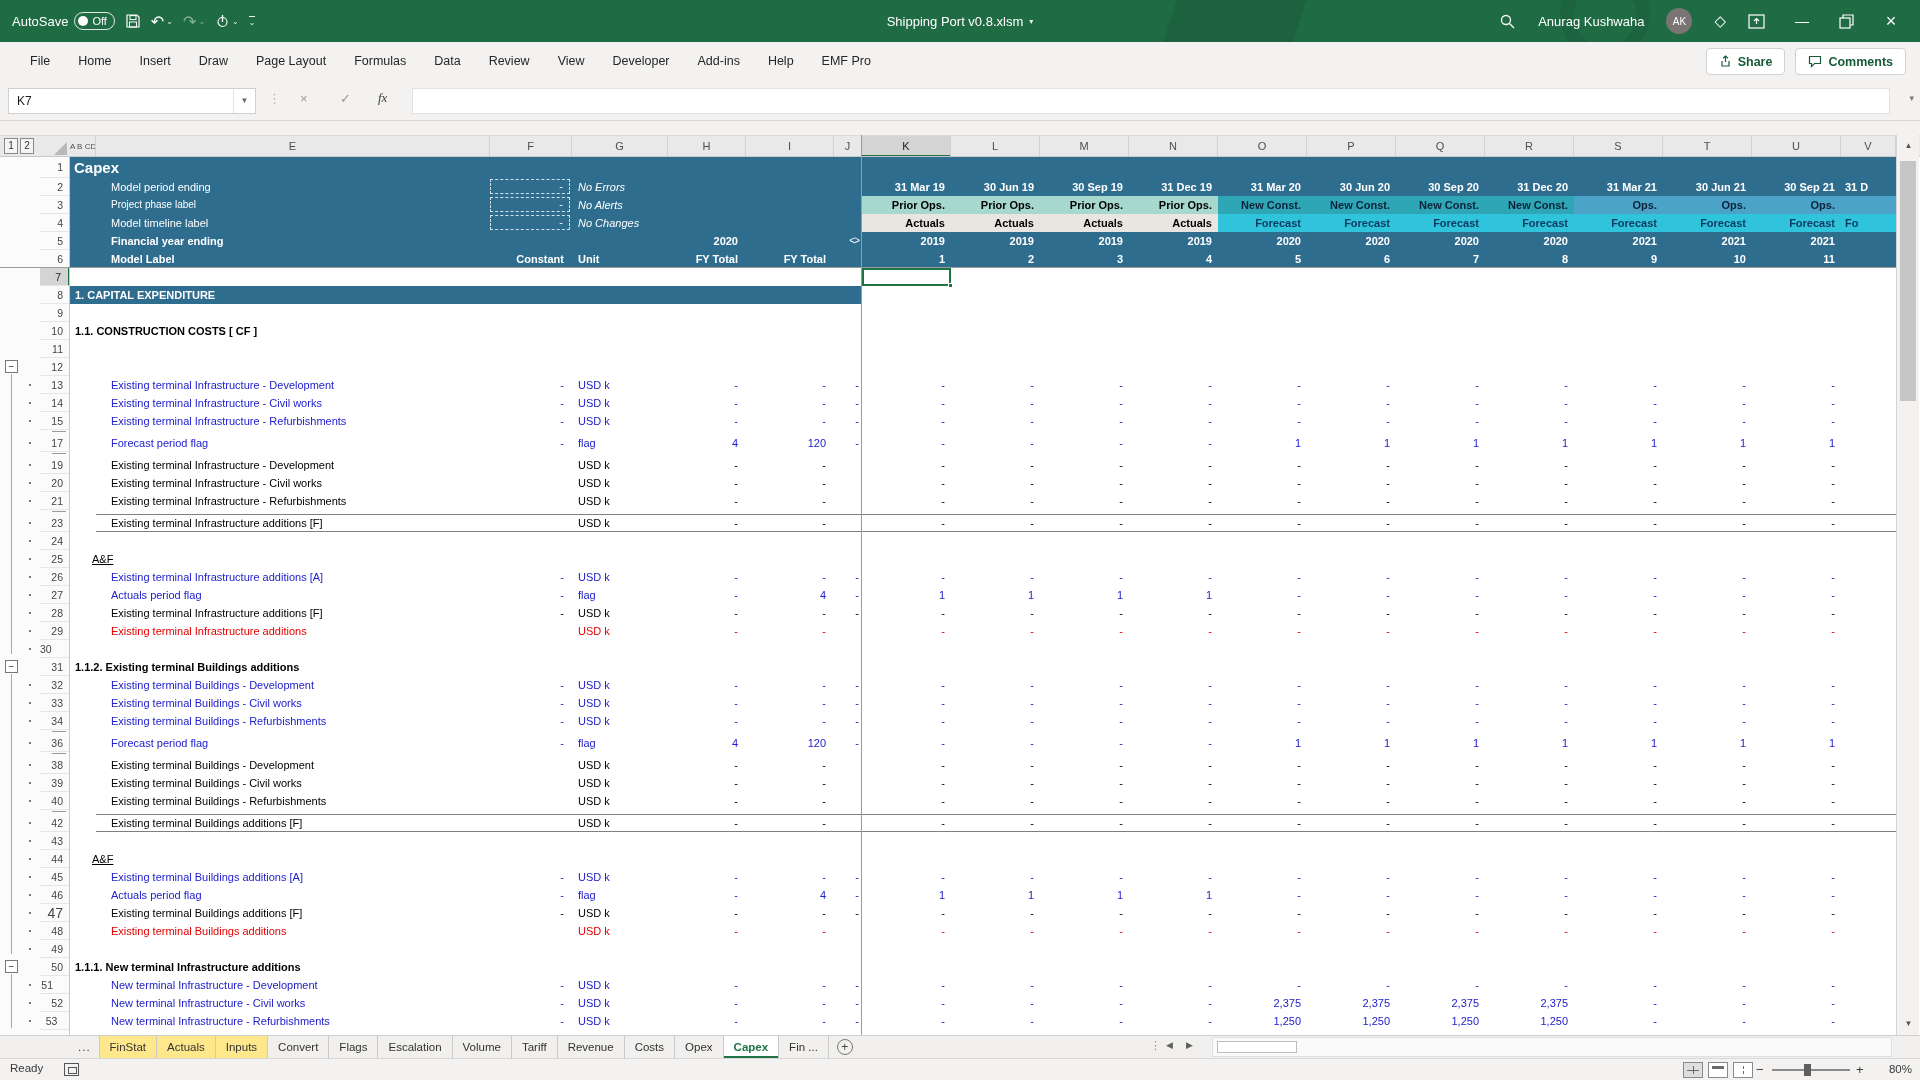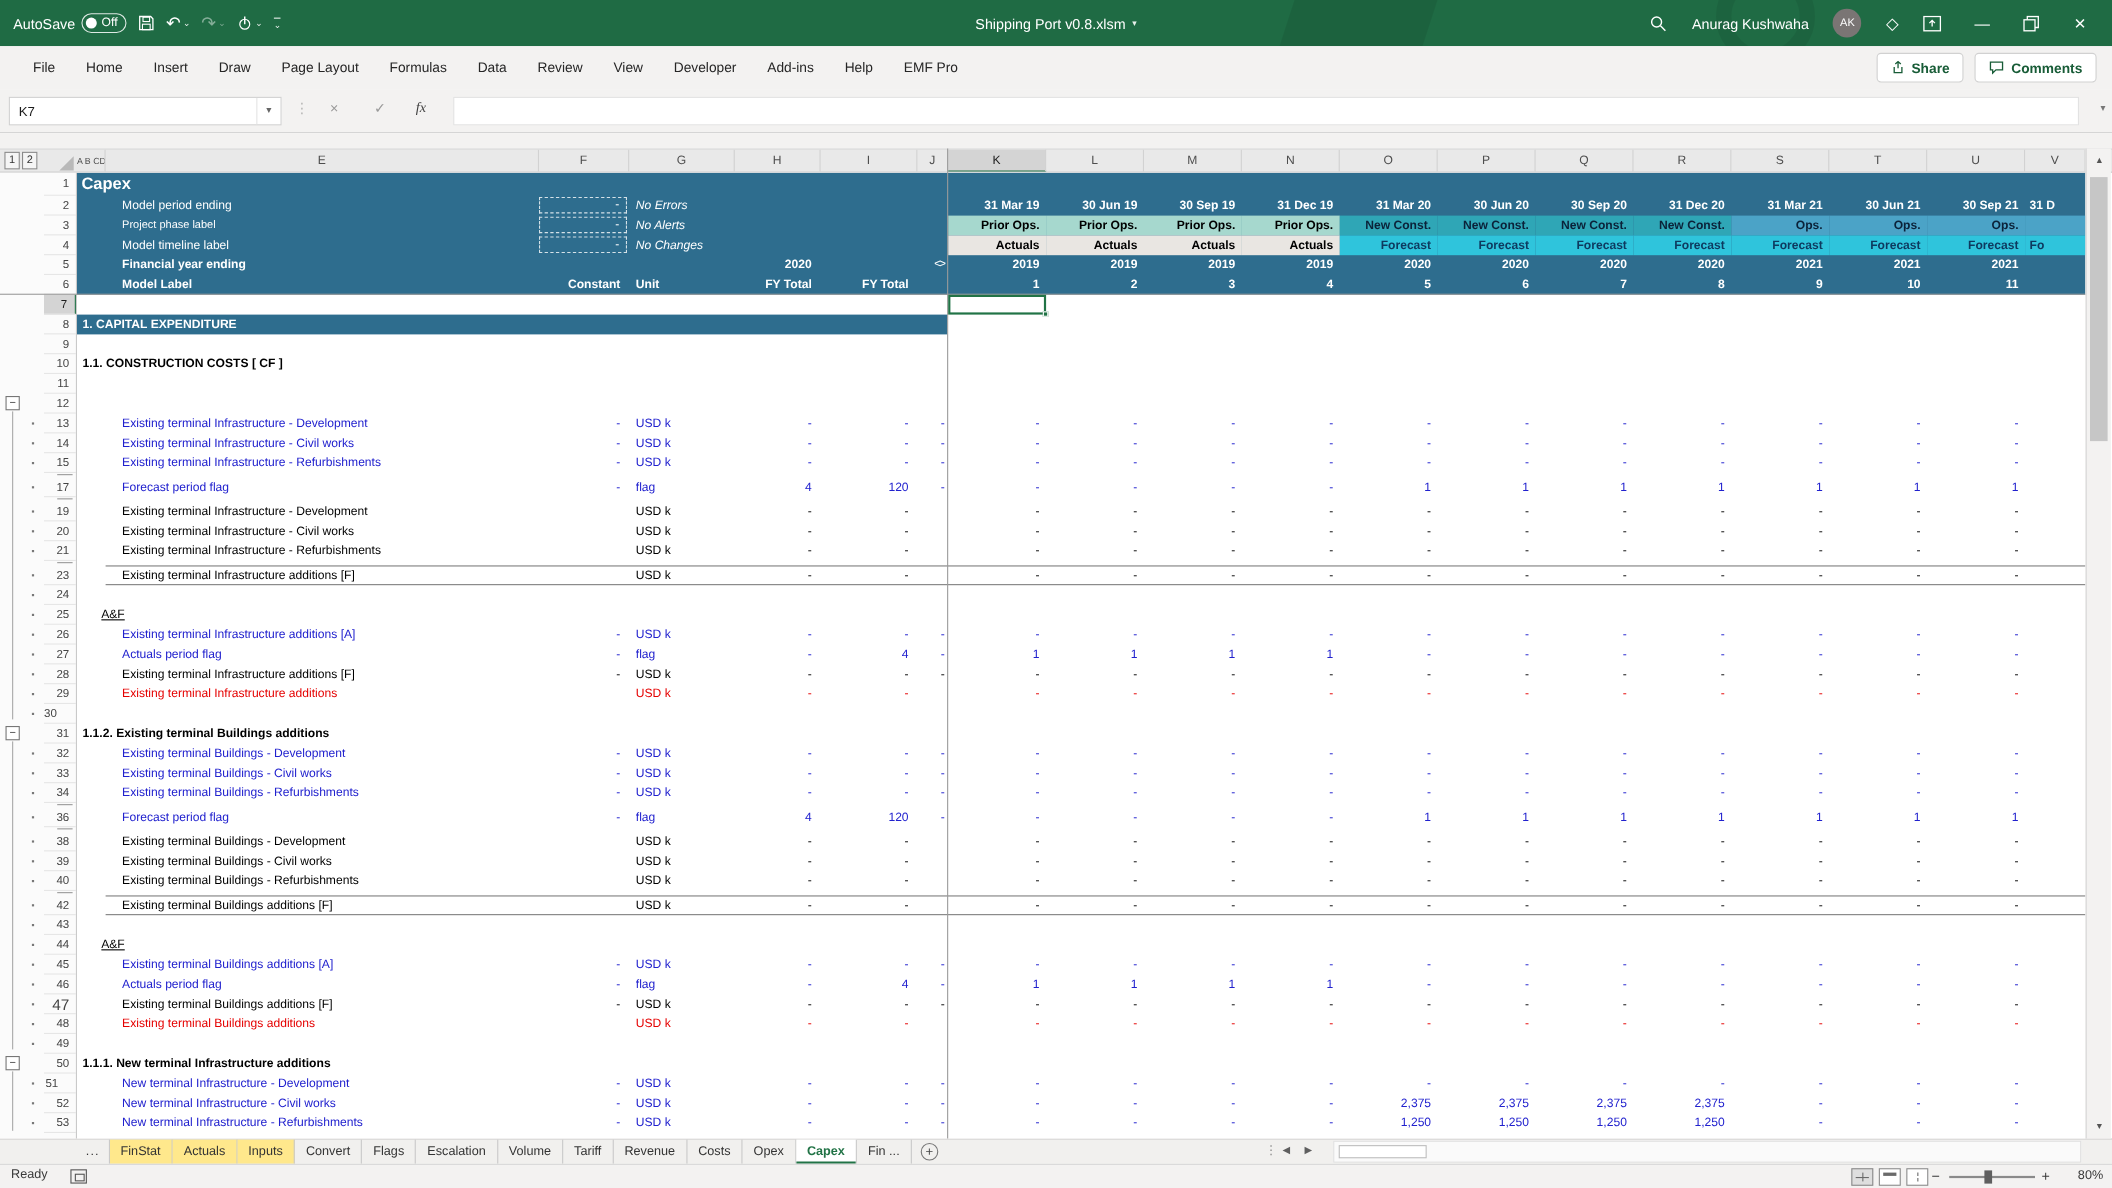--- a/index.html
+++ b/index.html
@@ -316,21 +316,21 @@
       <div style="position: absolute; box-sizing: border-box; white-space: nowrap; overflow: hidden; left: 40px; top: 675px; width: 30px; height: 18px; line-height: 18px; text-align: right; padding-right: 7px; color: rgb(68, 68, 68); font-size: 10.5px; border-bottom: 1px solid rgb(230, 230, 230);">43</div>
       <div style="position: absolute; box-sizing: border-box; white-space: nowrap; overflow: hidden; left: 40px; top: 693px; width: 30px; height: 18px; line-height: 18px; text-align: right; padding-right: 7px; color: rgb(68, 68, 68); font-size: 10.5px; border-bottom: 1px solid rgb(230, 230, 230);">44</div>
       <div style="position: absolute; box-sizing: border-box; white-space: nowrap; overflow: hidden; left: 40px; top: 711px; width: 30px; height: 18px; line-height: 18px; text-align: right; padding-right: 7px; color: rgb(68, 68, 68); font-size: 10.5px; border-bottom: 1px solid rgb(230, 230, 230);">45</div>
       <div style="position: absolute; box-sizing: border-box; white-space: nowrap; overflow: hidden; left: 40px; top: 729px; width: 30px; height: 18px; line-height: 18px; text-align: right; padding-right: 7px; color: rgb(68, 68, 68); font-size: 10.5px; border-bottom: 1px solid rgb(230, 230, 230);">46</div>
       <div style="position: absolute; box-sizing: border-box; white-space: nowrap; overflow: hidden; left: 40px; top: 747px; width: 30px; height: 18px; line-height: 18px; text-align: right; padding-right: 7px; color: rgb(68, 68, 68); font-size: 14px; border-bottom: 1px solid rgb(230, 230, 230);">47</div>
       <div style="position: absolute; box-sizing: border-box; white-space: nowrap; overflow: hidden; left: 40px; top: 765px; width: 30px; height: 18px; line-height: 18px; text-align: right; padding-right: 7px; color: rgb(68, 68, 68); font-size: 10.5px; border-bottom: 1px solid rgb(230, 230, 230);">48</div>
       <div style="position: absolute; box-sizing: border-box; white-space: nowrap; overflow: hidden; left: 40px; top: 783px; width: 30px; height: 18px; line-height: 18px; text-align: right; padding-right: 7px; color: rgb(68, 68, 68); font-size: 10.5px; border-bottom: 1px solid rgb(230, 230, 230);">49</div>
       <div style="position: absolute; box-sizing: border-box; white-space: nowrap; overflow: hidden; left: 40px; top: 801px; width: 30px; height: 18px; line-height: 18px; text-align: right; padding-right: 7px; color: rgb(68, 68, 68); font-size: 10.5px; border-bottom: 1px solid rgb(230, 230, 230);">50</div>
       <div style="position: absolute; box-sizing: border-box; white-space: nowrap; overflow: hidden; left: 40px; top: 819px; width: 30px; height: 18px; line-height: 18px; text-align: right; padding-right: 17px; color: rgb(68, 68, 68); font-size: 10.5px; border-bottom: 1px solid rgb(230, 230, 230);">51</div>
       <div style="position: absolute; box-sizing: border-box; white-space: nowrap; overflow: hidden; left: 40px; top: 837px; width: 30px; height: 18px; line-height: 18px; text-align: right; padding-right: 7px; color: rgb(68, 68, 68); font-size: 10.5px; border-bottom: 1px solid rgb(230, 230, 230);">52</div>
-      <div style="position: absolute; box-sizing: border-box; white-space: nowrap; overflow: hidden; left: 40px; top: 855px; width: 30px; height: 18px; line-height: 18px; text-align: right; padding-right: 7px; color: rgb(68, 68, 68); font-size: 10.5px; border-bottom: 1px solid rgb(230, 230, 230);">53</div>
+      <div style="position: absolute; box-sizing: border-box; white-space: nowrap; overflow: hidden; left: 40px; top: 855px; width: 30px; height: 18px; line-height: 18px; text-align: center; padding-right: 7px; color: rgb(68, 68, 68); font-size: 10.5px; border-bottom: 1px solid rgb(230, 230, 230);">53</div>
       <div style="position: absolute; box-sizing: border-box; white-space: nowrap; overflow: hidden; left: 5px; top: 203px; width: 13px; height: 13px; border: 1px solid rgb(118, 118, 118); background: rgb(255, 255, 255); font-size: 10px; line-height: 11px; text-align: center; color: rgb(51, 51, 51);">−</div>
       <div style="position: absolute; box-sizing: border-box; white-space: nowrap; overflow: hidden; left: 11px; top: 217px; width: 1px; height: 280px; background: rgb(168, 168, 168);"></div>
       <div style="position: absolute; box-sizing: border-box; white-space: nowrap; overflow: hidden; left: 5px; top: 503px; width: 13px; height: 13px; border: 1px solid rgb(118, 118, 118); background: rgb(255, 255, 255); font-size: 10px; line-height: 11px; text-align: center; color: rgb(51, 51, 51);">−</div>
       <div style="position: absolute; box-sizing: border-box; white-space: nowrap; overflow: hidden; left: 11px; top: 517px; width: 1px; height: 280px; background: rgb(168, 168, 168);"></div>
       <div style="position: absolute; box-sizing: border-box; white-space: nowrap; overflow: hidden; left: 5px; top: 803px; width: 13px; height: 13px; border: 1px solid rgb(118, 118, 118); background: rgb(255, 255, 255); font-size: 10px; line-height: 11px; text-align: center; color: rgb(51, 51, 51);">−</div>
       <div style="position: absolute; box-sizing: border-box; white-space: nowrap; overflow: hidden; left: 11px; top: 817px; width: 1px; height: 54px; background: rgb(168, 168, 168);"></div>
       <div style="position: absolute; box-sizing: border-box; white-space: nowrap; overflow: hidden; left: 29px; top: 227px; width: 2px; height: 2px; background: rgb(119, 119, 119);"></div>
       <div style="position: absolute; box-sizing: border-box; white-space: nowrap; overflow: hidden; left: 29px; top: 245px; width: 2px; height: 2px; background: rgb(119, 119, 119);"></div>
       <div style="position: absolute; box-sizing: border-box; white-space: nowrap; overflow: hidden; left: 29px; top: 263px; width: 2px; height: 2px; background: rgb(119, 119, 119);"></div>
       <div style="position: absolute; box-sizing: border-box; white-space: nowrap; overflow: hidden; left: 29px; top: 285px; width: 2px; height: 2px; background: rgb(119, 119, 119);"></div>

